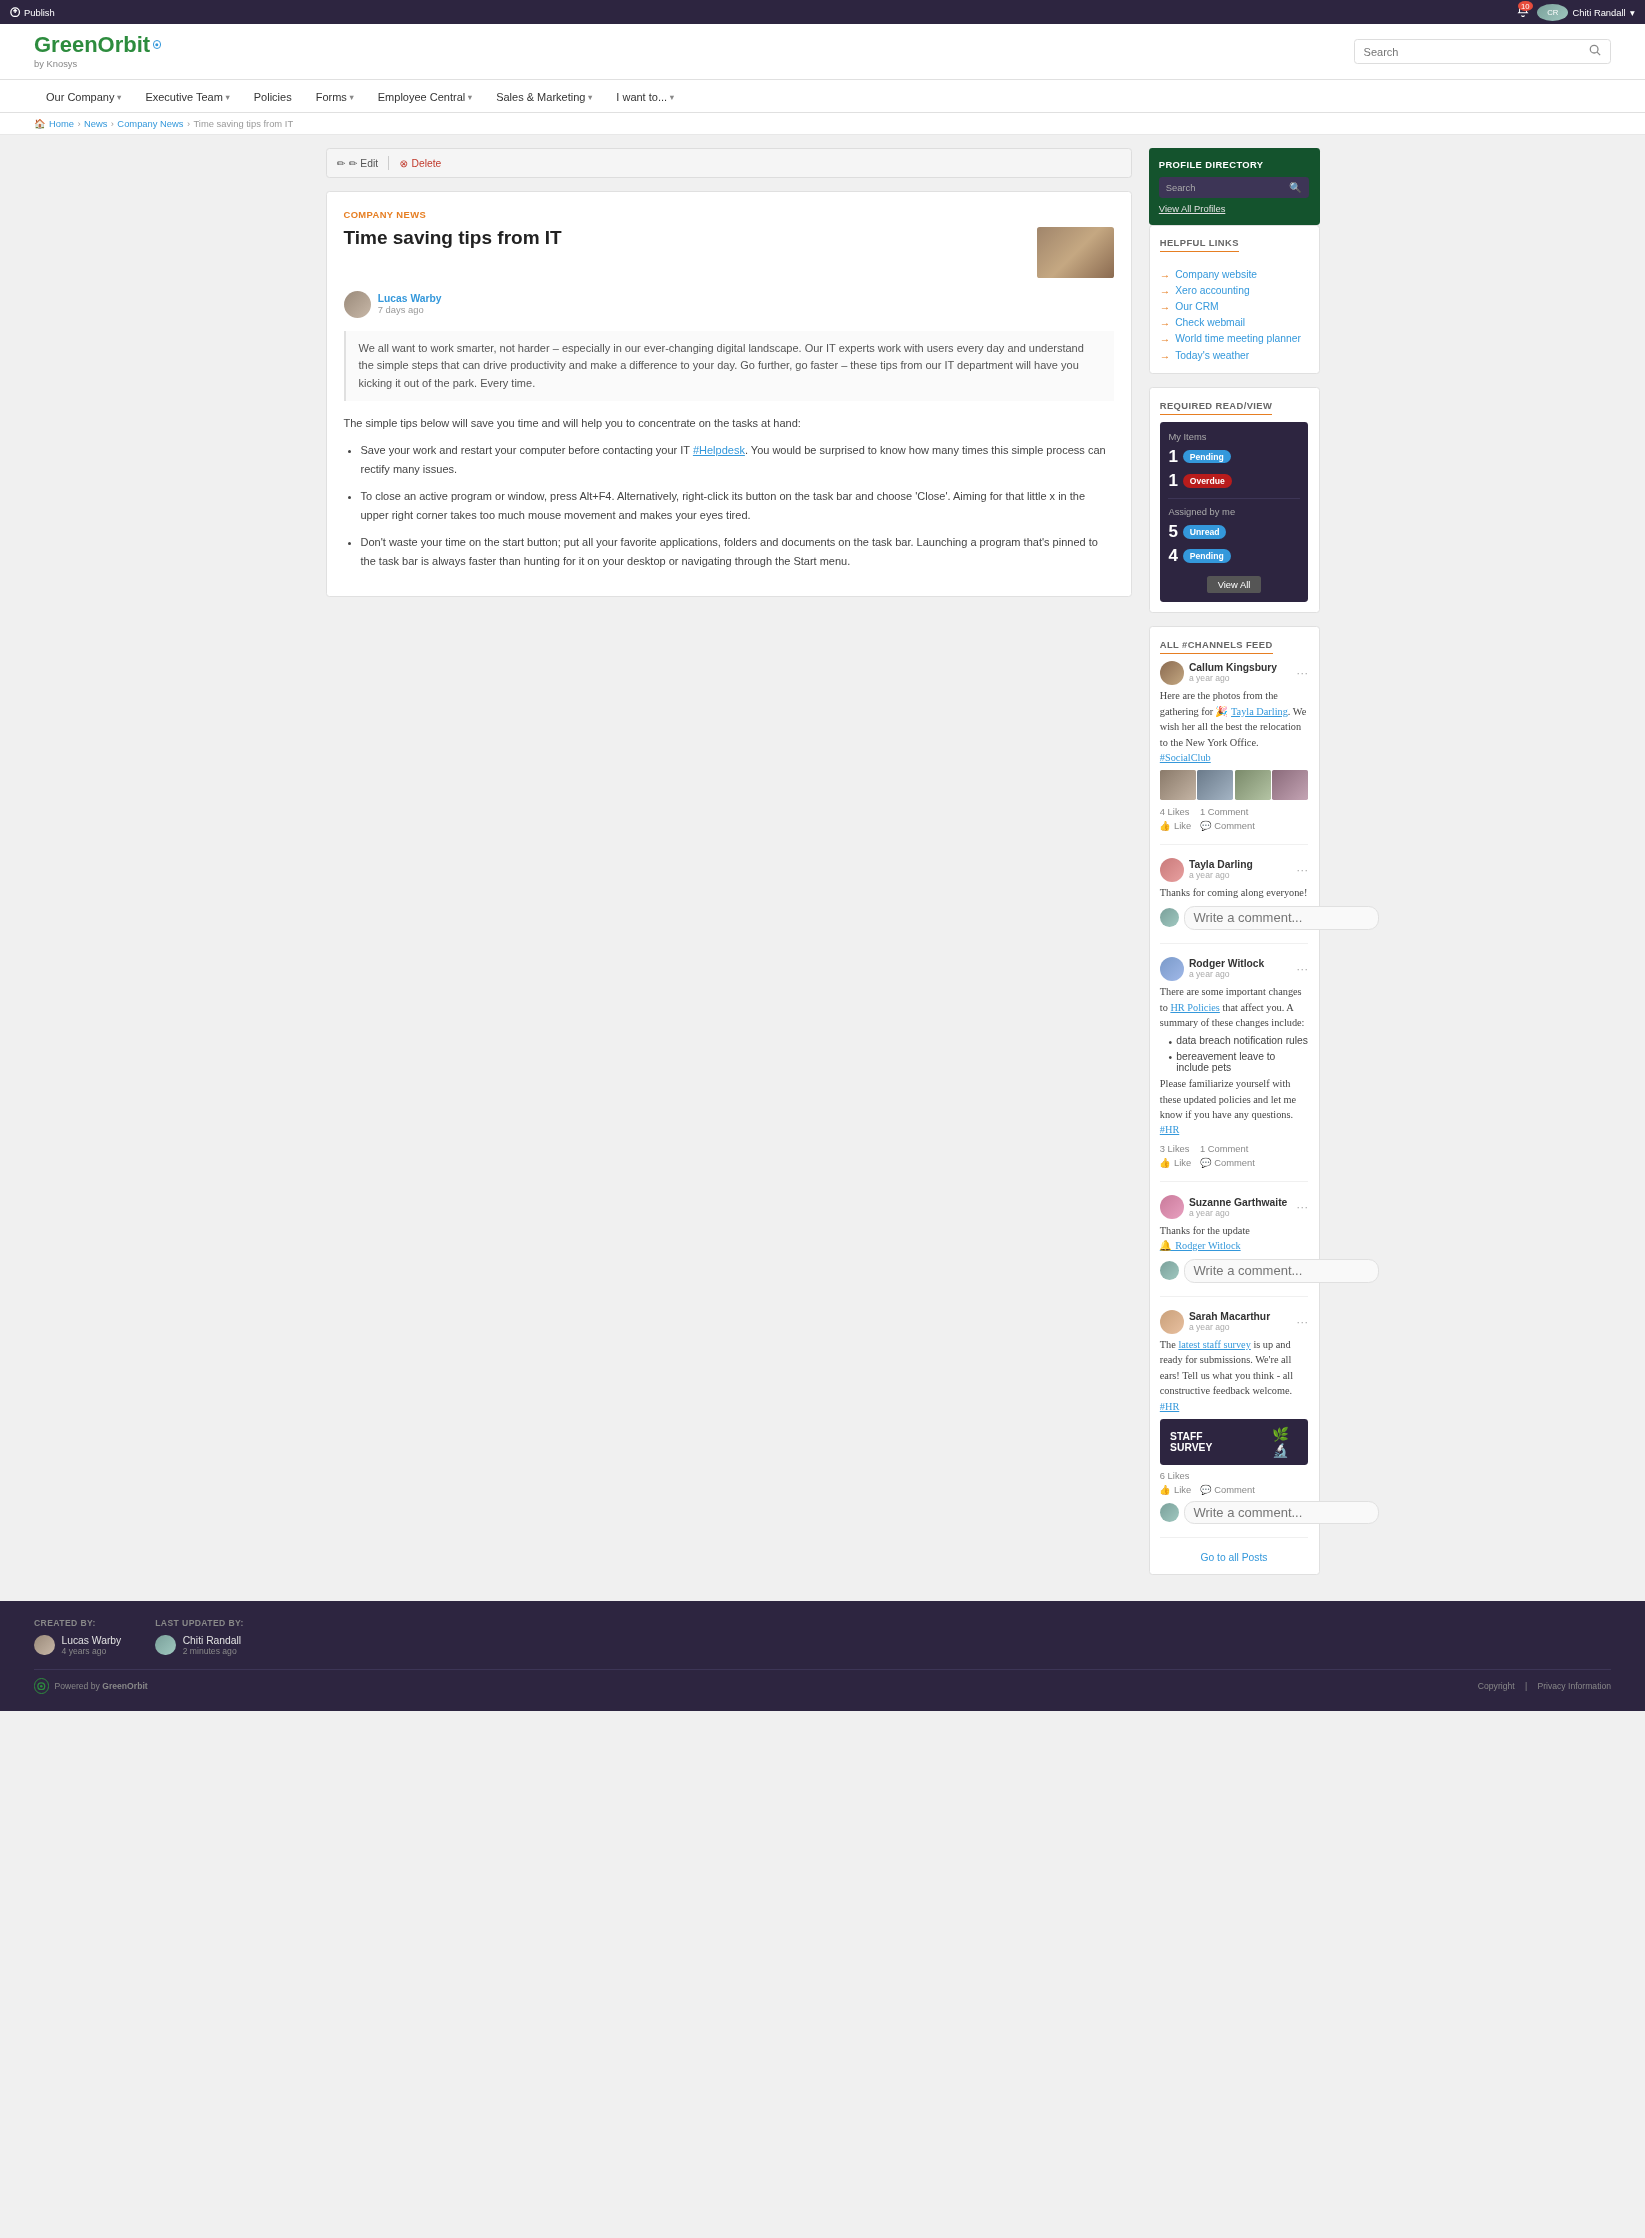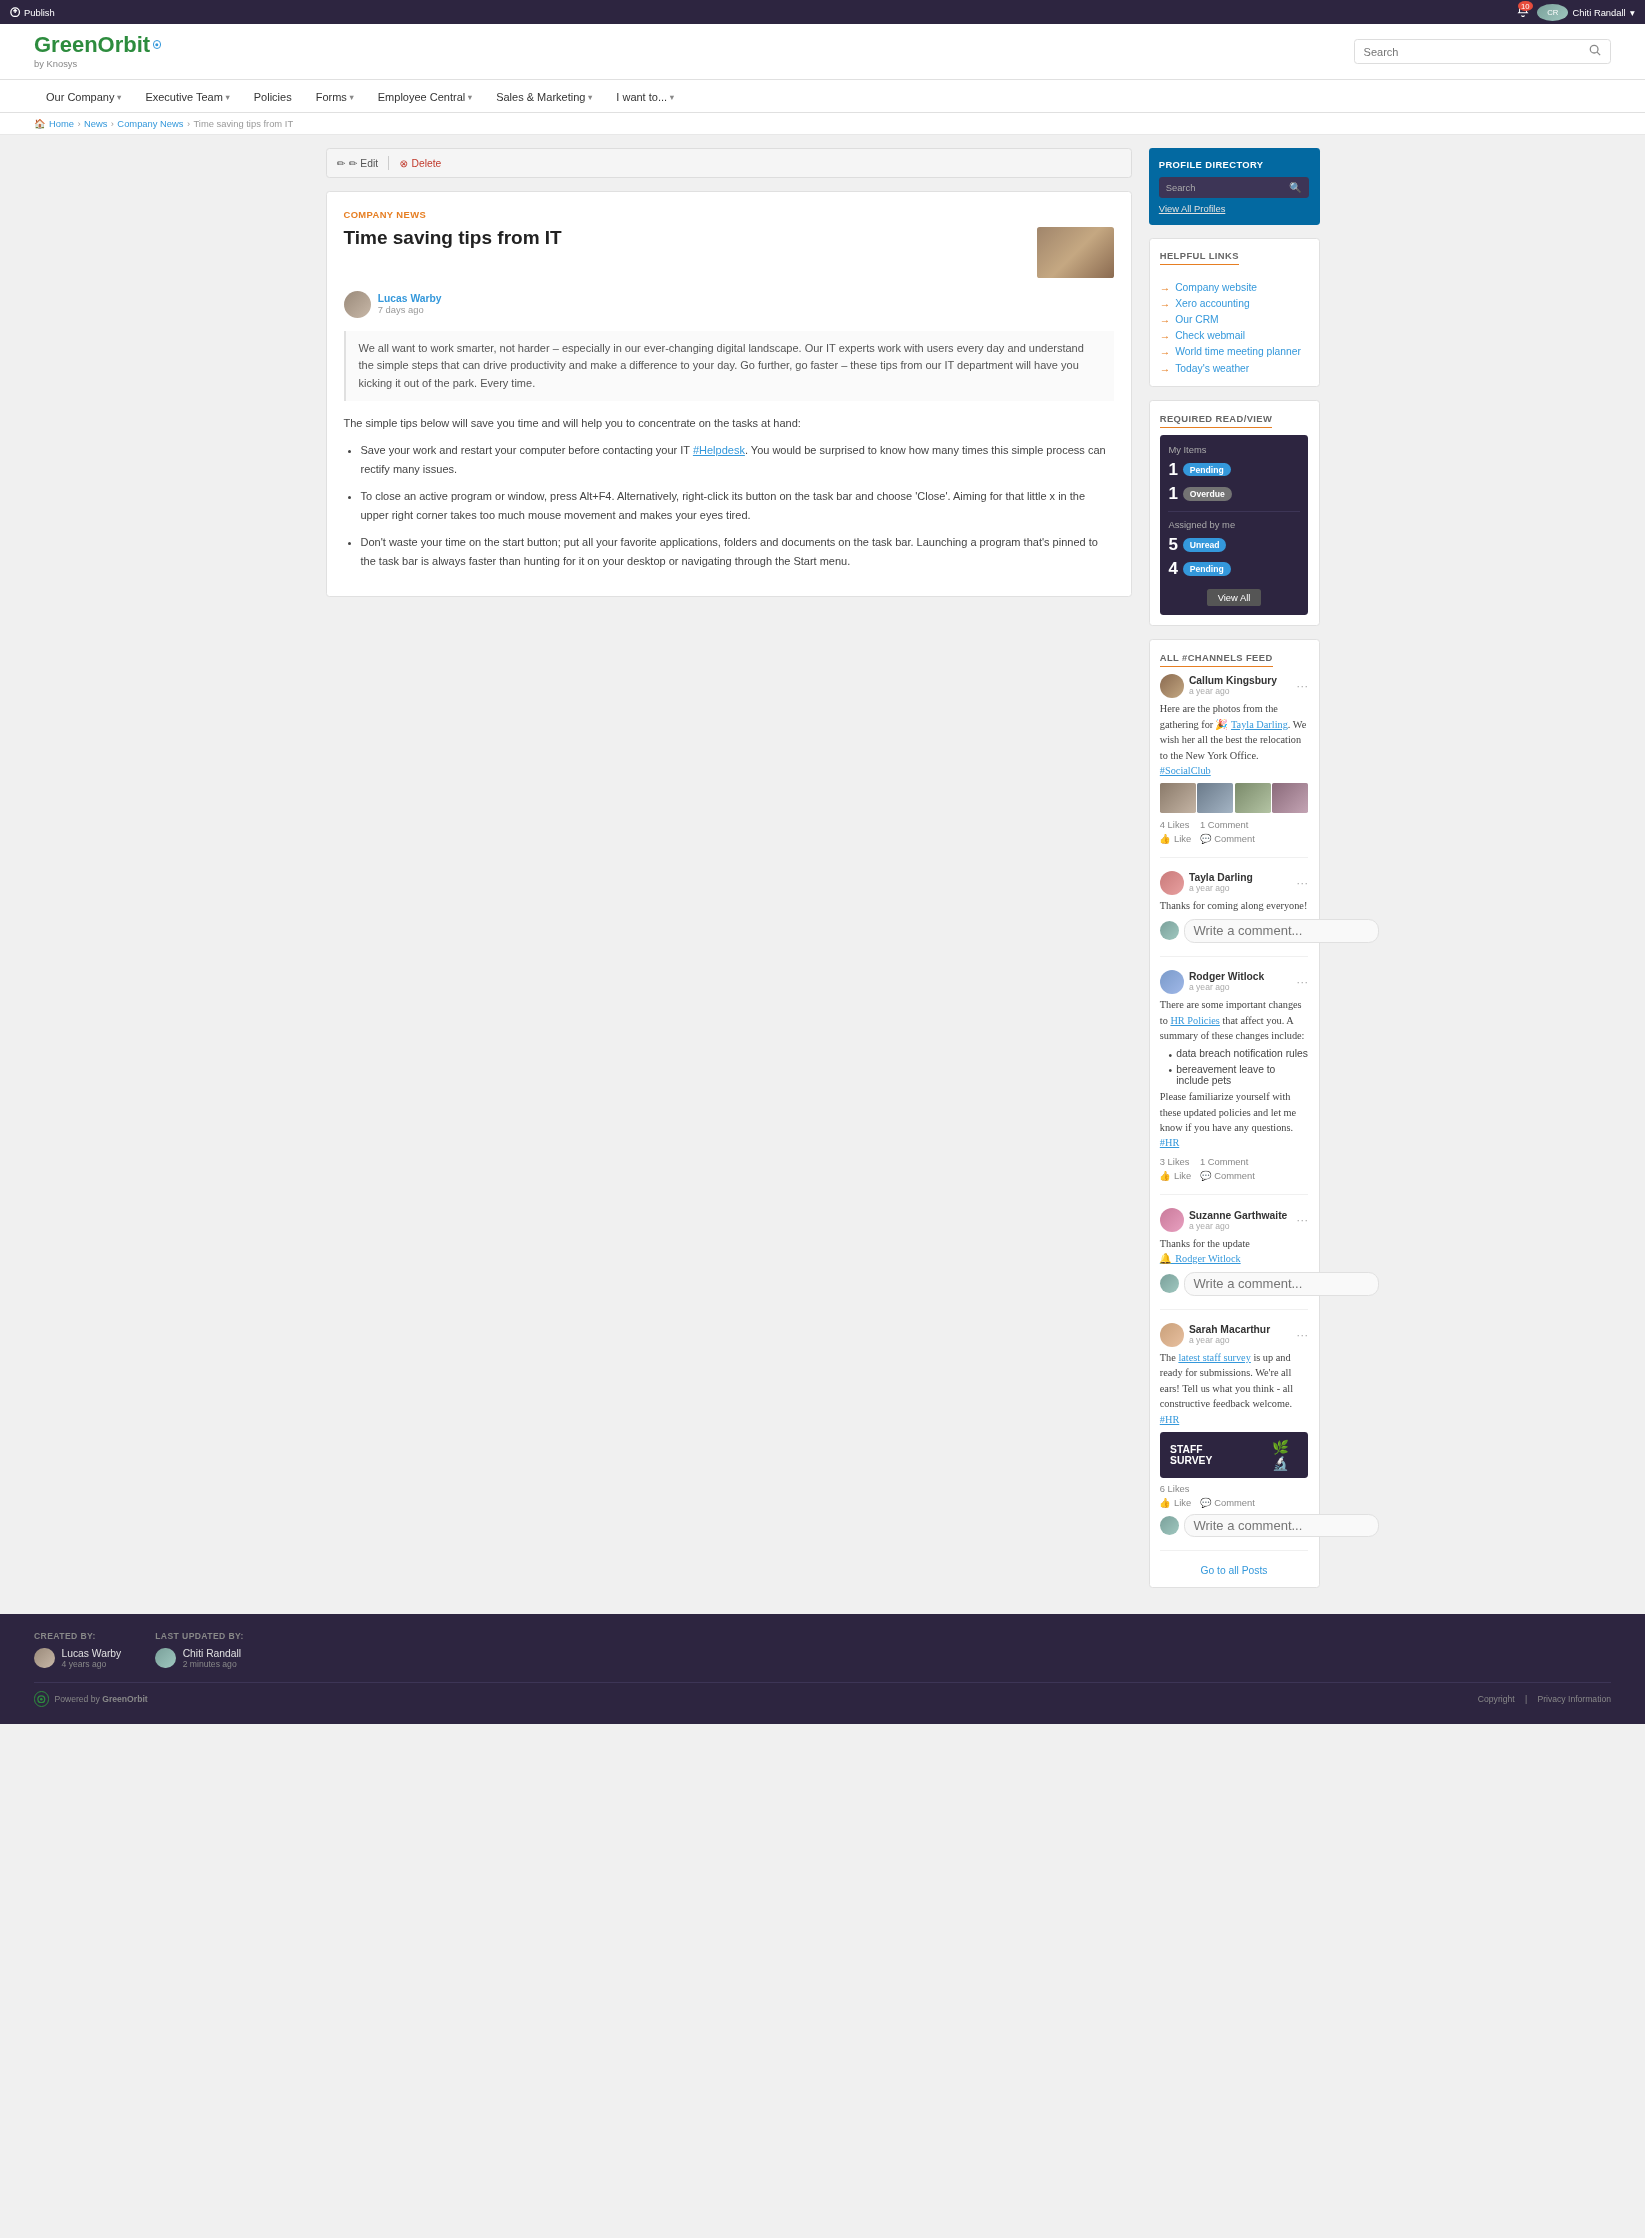--- a/index.html
+++ b/index.html
@@ -128,24 +128,23 @@
 
     .note-blockquote { border-left: 2.6px solid #e0e0e0; padding: 6.9px 13px; margin: 13px 0; }
     .note-blockquote p { font-size: 11px; color: #555; }
     .note-blockquote a { color: #3498db; }
 
     
     .sidebar { width: 171px; flex-shrink: 0; }
 
     
     .profile-dir {
-      background: #0369a1;
+      background: #14532d;
       border-radius: 3.4px;
       padding: 10.3px;
-      margin-bottom: 13px;
       color: #fff;
     }
     .profile-dir-title { font-size: 9.4px; font-weight: bold; text-transform: uppercase; letter-spacing: 0.4px; margin-bottom: 6.9px; color: #fff; }
     .profile-search { display: flex; align-items: center; background: #3d3556; border-radius: 3.4px; padding: 4.3px 6.9px; margin-bottom: 5.1px; }
     .profile-search input { background: none; border: none; outline: none; color: #fff; font-size: 9.4px; width: 100%; }
     .profile-search input::placeholder { color: #aaa; }
     .profile-search-icon { color: #e67e22; font-size: 10.3px; }
     .view-all-link { color: #e0e0e0; font-size: 9.4px; text-decoration: underline; cursor: pointer; }
 
     
@@ -155,21 +154,21 @@
     .link-arrow { color: #e67e22; font-size: 10.3px; }
 
     
     .required-read { background: #fff; border: 0.9px solid #e0e0e0; border-radius: 3.4px; padding: 10.3px; margin-bottom: 13px; }
     .required-inner { background: #2d2540; border-radius: 3.4px; padding: 8.6px; color: #fff; }
     .req-section-label { font-size: 9.4px; color: #aaa; margin-bottom: 5.1px; }
     .req-item { display: flex; align-items: center; gap: 5.1px; margin-bottom: 4.3px; }
     .req-number { font-size: 17px; font-weight: bold; color: #fff; }
     .badge { padding: 1.7px 6.9px; border-radius: 8.6px; font-size: 8.6px; font-weight: bold; }
     .badge-pending { background: #3498db; color: #fff; }
-    .badge-overdue { background: #737373; color: #fff; }
+    .badge-overdue { background: #b91c1c; color: #fff; }
     .badge-unread { background: #3498db; color: #fff; }
     .req-divider { border: none; border-top: 0.9px solid #3d3556; margin: 6.9px 0; }
     .assigned-label { font-size: 9.4px; color: #aaa; margin-bottom: 5.1px; }
     .view-all-btn { background: #555; color: #fff; border: none; border-radius: 2.6px; padding: 3.4px 10.3px; font-size: 9.4px; cursor: pointer; margin-top: 5.1px; }
 
     
     .channels-feed { background: #fff; border: 0.9px solid #e0e0e0; border-radius: 3.4px; padding: 10.3px; margin-bottom: 13px; }
     .feed-post { margin-bottom: 13px; border-bottom: 0.9px solid #f0f0f0; padding-bottom: 13px; }
     .feed-post:last-child { border-bottom: none; }
     .feed-post-header { display: flex; align-items: center; justify-content: space-between; margin-bottom: 3.4px; }

